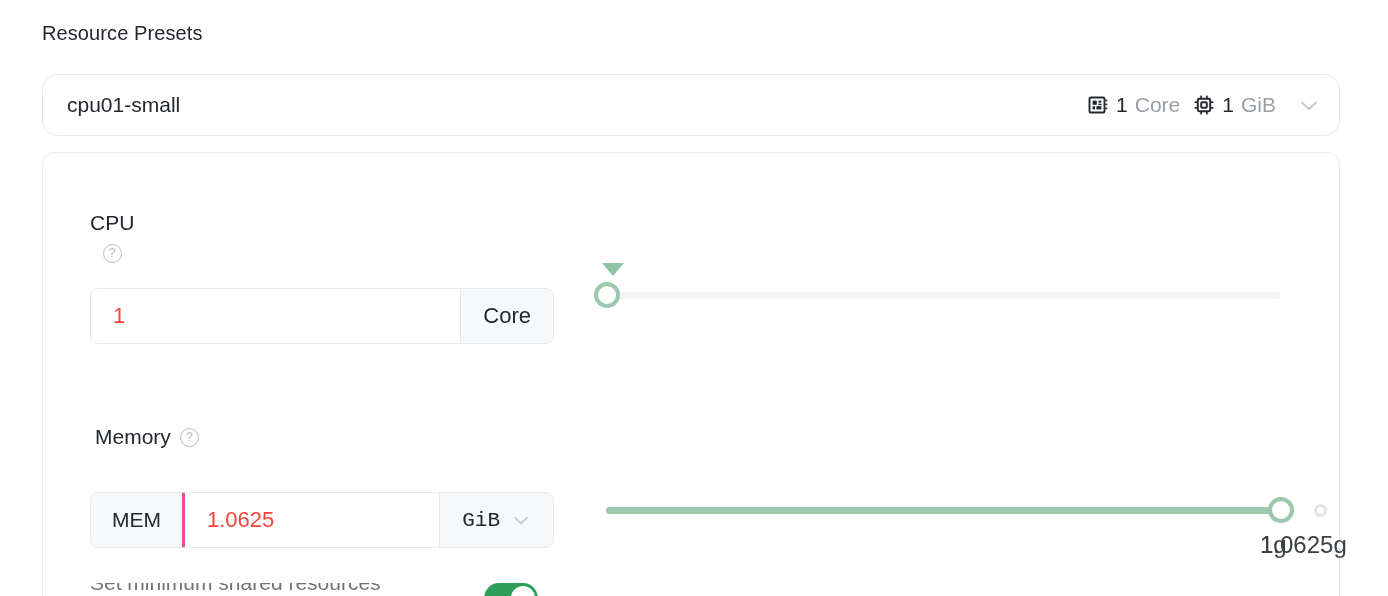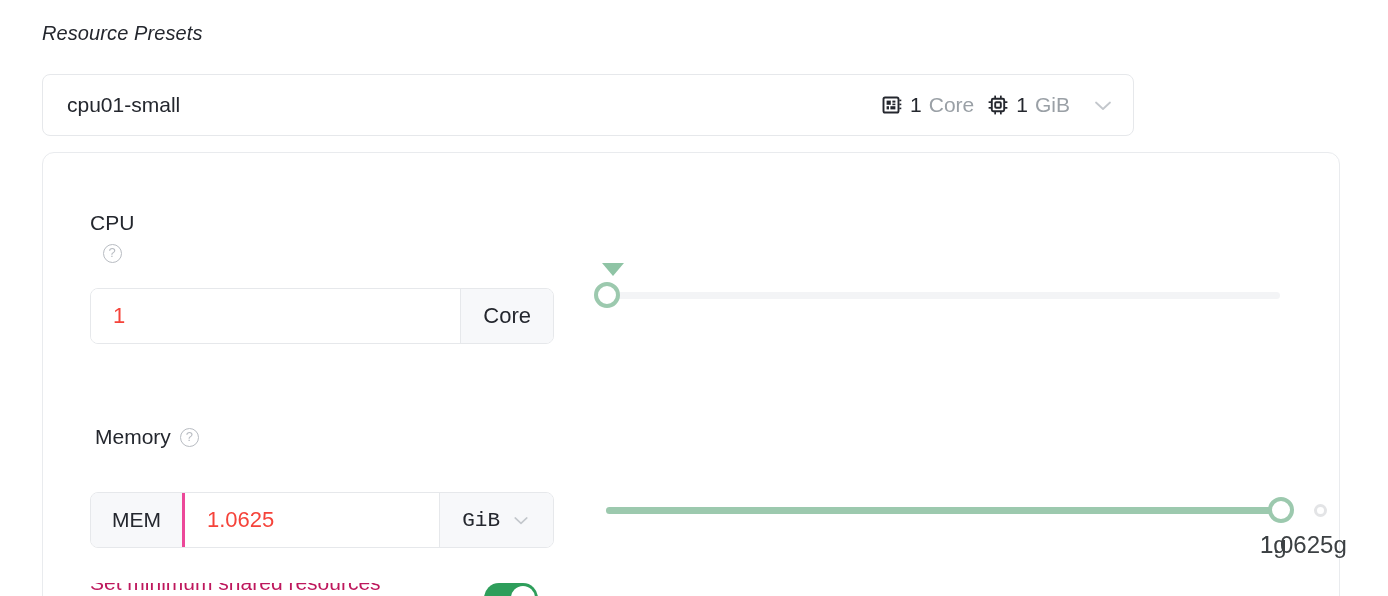--- a/index.html
+++ b/index.html
@@ -13,30 +13,29 @@
 
   .page { position: relative; width: 1388px; height: 596px; }
 
   
   .presets-label {
     position: absolute;
     left: 42px; top: 22px;
     font-size: 20px;
     color: #24272e;
     letter-spacing: .1px;
-    font-style: italic;
   }
 
   
   .preset-select {
     position: absolute;
     left: 42px; top: 74px;
-    width: 1092px; height: 62px;
+    width: 1298px; height: 62px;
     border: 1px solid #e6e8eb;
-    border-radius: 8px;
+    border-radius: 16px;
     background: #ffffff;
     display: flex;
     align-items: center;
     padding: 0 18px 0 24px;
   }
   .preset-name {
     font-size: 21px;
     color: #24272e;
     flex: 1;
   }
@@ -204,21 +203,21 @@
     position: absolute;
     left: 90px; top: 583px;
     width: 440px;
     height: 13px;
     overflow: hidden;
   }
   .bottom-row .lbl {
     position: absolute;
     left: 0; top: -12px;
     font-size: 21px;
-    color: #be185d;
+    color: #737373;
     white-space: nowrap;
   }
   .toggle {
     position: absolute;
     left: 484px; top: 583px;
     width: 54px; height: 30px;
     border-radius: 15px;
     background: #2e9e5b;
     overflow: hidden;
   }

